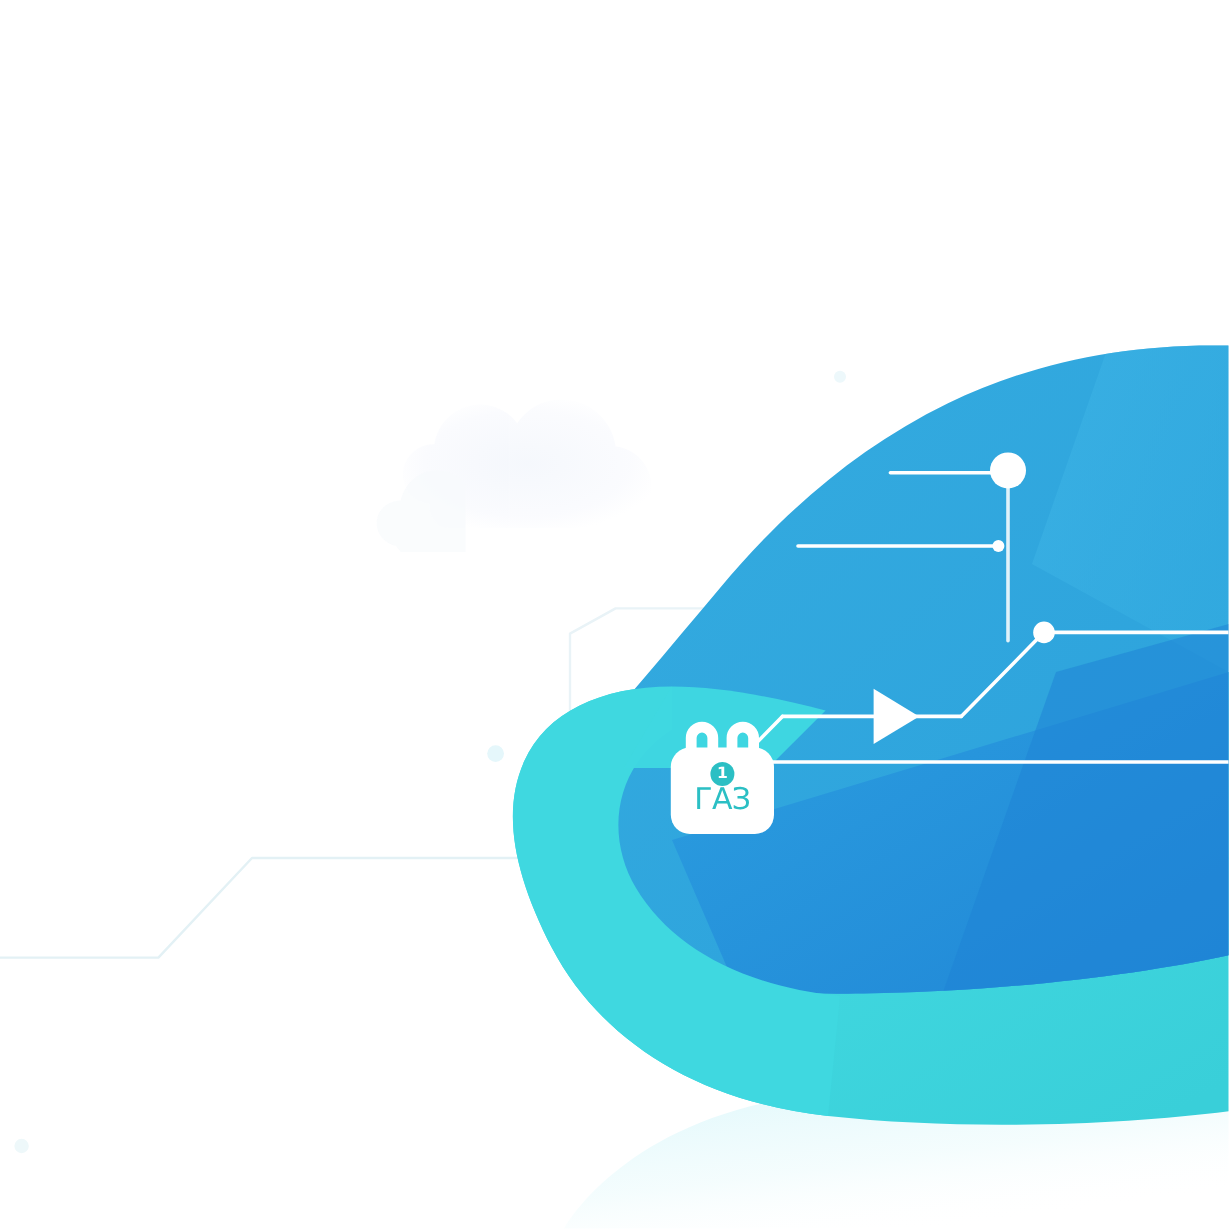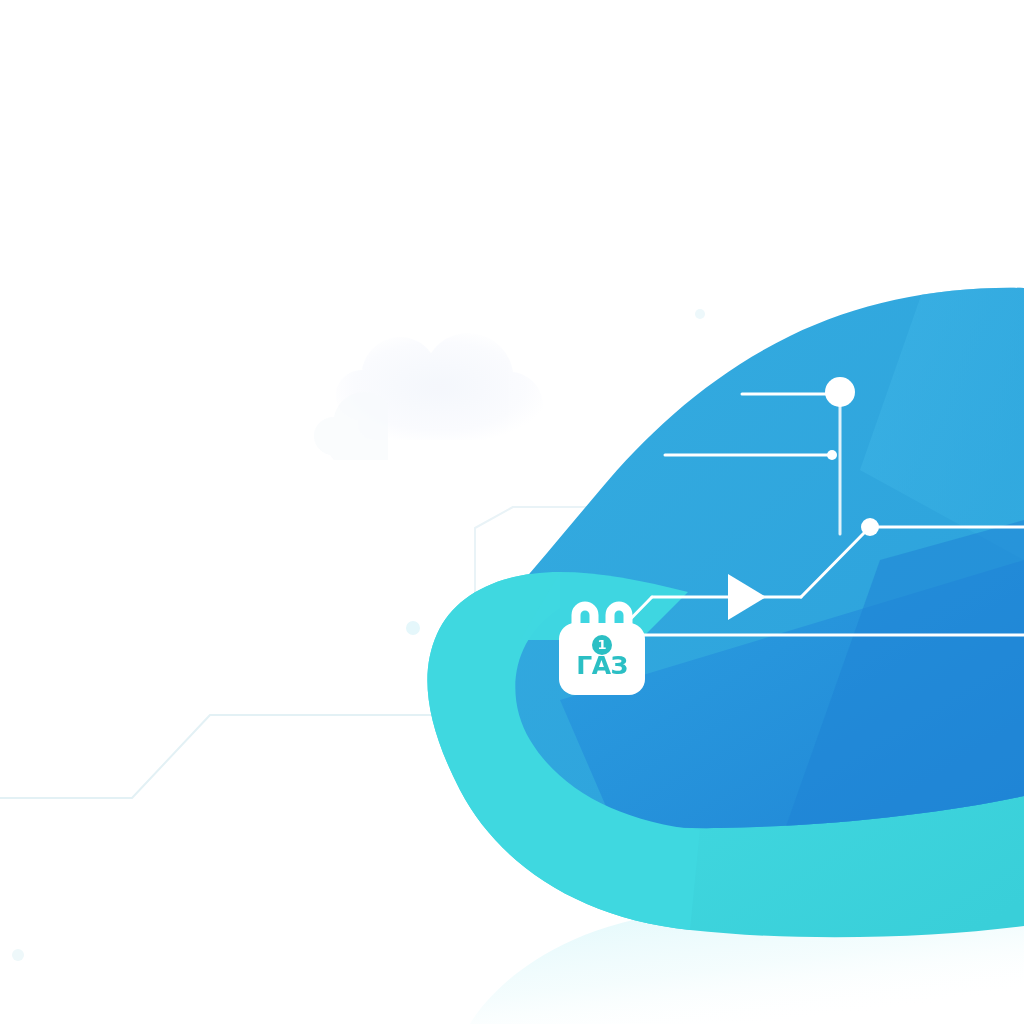--- a/index.html
+++ b/index.html
@@ -63,21 +63,21 @@
   }
   .badge-label {
     position: absolute;
     left: 0;
     right: 0;
     top: 52px;
     text-align: center;
     font-family: "DejaVu Sans", sans-serif;
     font-size: 25px;
     line-height: 26px;
-    font-weight: 700;
+    font-weight: 400;
     color: #2bbfc4;
     letter-spacing: -0.5px;
   }
 </style>
 </head>
 <body>
 
 <div id="stage">
 
   <svg class="layer" viewBox="0 0 1024 1024">

